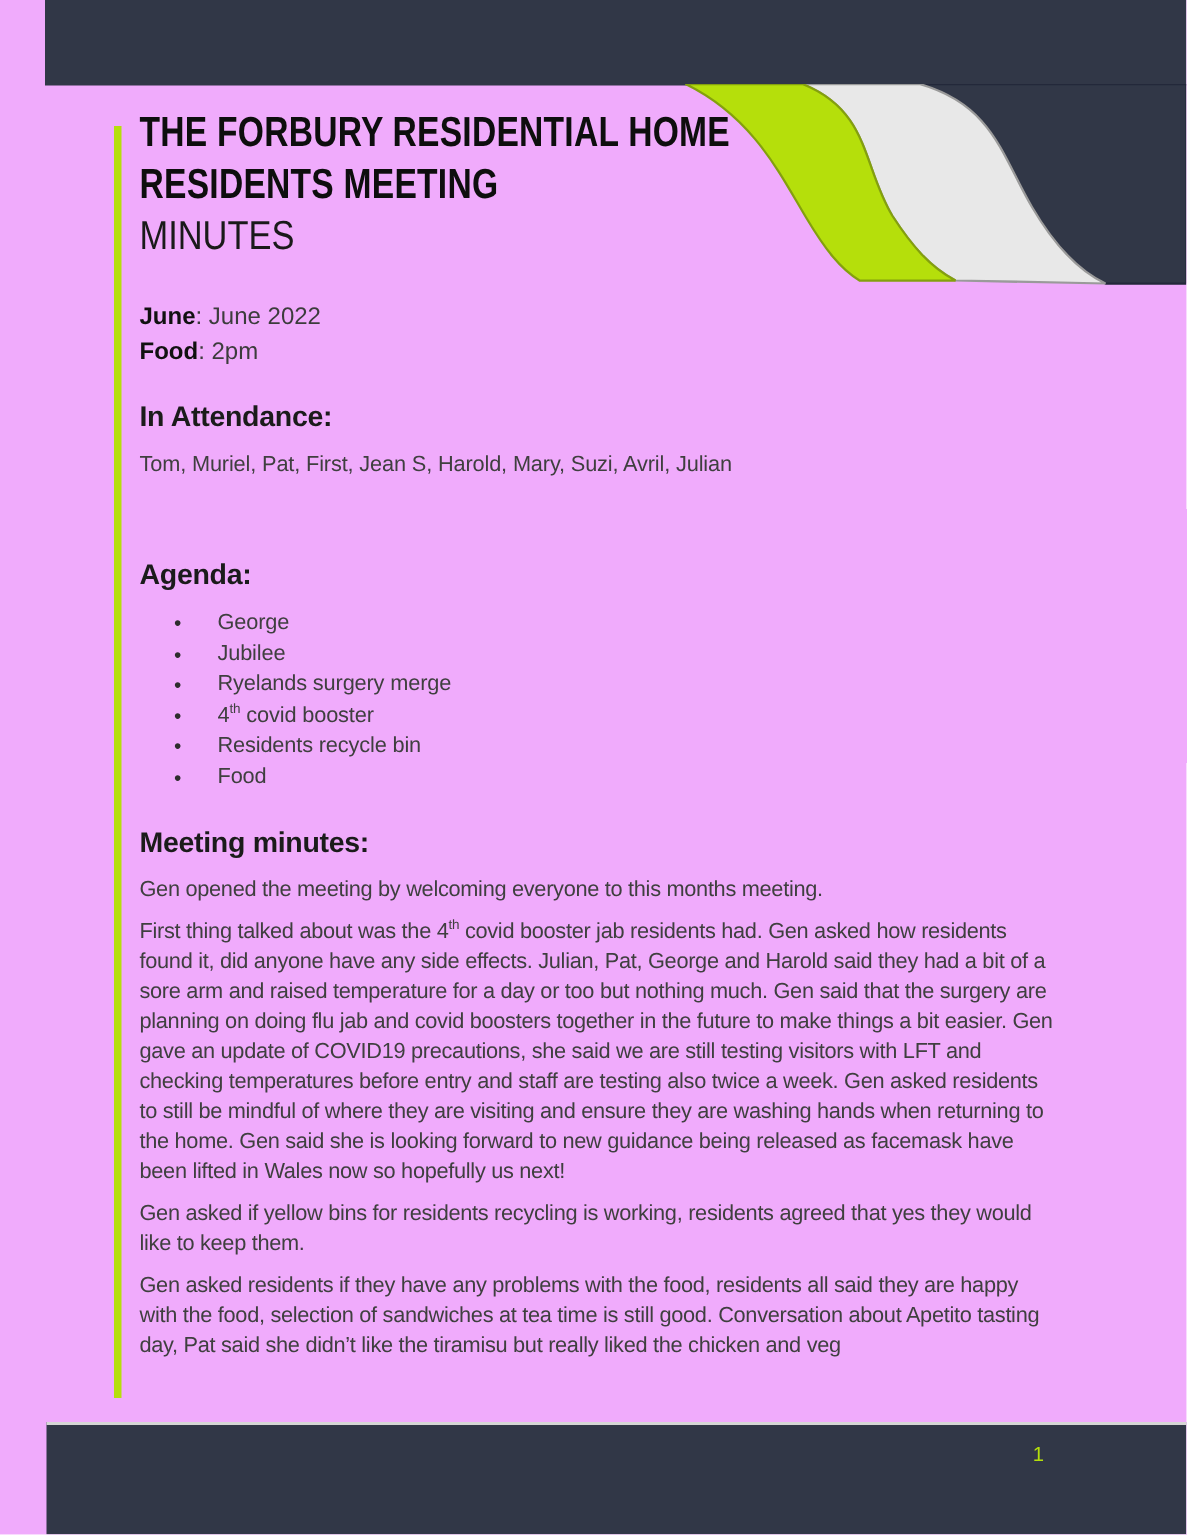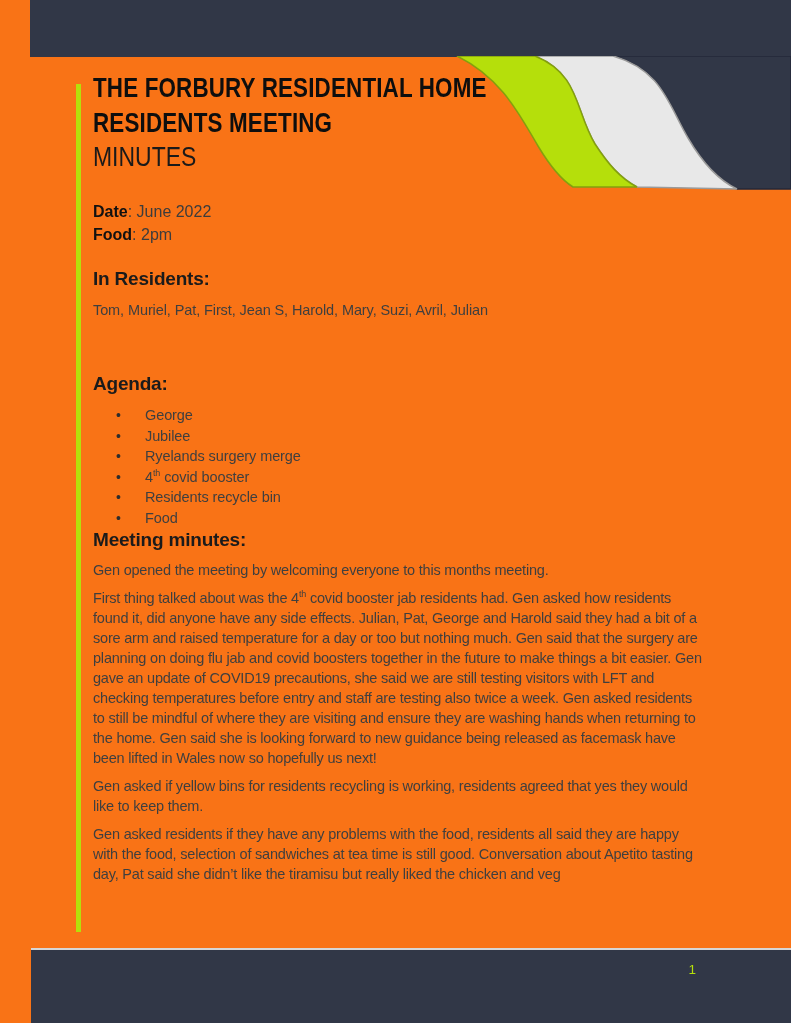--- a/index.html
+++ b/index.html
@@ -1,18 +1,18 @@
 <!DOCTYPE html>
 <html><head>
 <meta charset="utf-8">
 <style>
   * { margin:0; padding:0; box-sizing:border-box; }
   html,body { background:#ffffff; }
   .page {
-    position:relative; width:791px; height:1023px; background:#f97316;
+    position:relative; width:791px; height:1023px; background:#f0abfc;
     font-family:"Liberation Sans", sans-serif; overflow:hidden;
   }
   
   .top-bar {
     position:absolute; top:0; left:30px; right:0; height:57px;
     background:#313747;
   }
   
   .swoosh { position:absolute; top:56px; right:0; width:351px; height:140px; }
   
@@ -44,21 +44,21 @@
     white-space:nowrap; transform:scaleX(0.85); transform-origin:0 50%;
   }
   .meta { margin-top:25px; font-size:16px; line-height:23px; color:#3c3c3c; }
   .meta b { color:#111111; font-weight:700; }
   h2 {
     font-size:19px; font-weight:700; color:#1b1b1b;
     letter-spacing:-0.2px; line-height:24px;
   }
   .h-attendance { margin-top:21px; }
   .h-agenda { margin-top:52px; }
-  .h-minutes { }
+  .h-minutes { margin-top:23px; }
   .names { margin-top:9px; font-size:14.5px; line-height:20px; letter-spacing:-0.1px; }
   ul.agenda-list { margin-top:9px; list-style:none; }
   ul.agenda-list li {
     position:relative; padding-left:52px; font-size:14.5px;
     line-height:20.5px; letter-spacing:-0.1px;
   }
   ul.agenda-list .bullet {
     position:absolute; left:23px; top:0; font-size:14px; color:#2d2d2d;
   }
   p.body-para { margin-top:8px; font-size:14.5px; line-height:20px; letter-spacing:-0.2px; }
@@ -82,25 +82,25 @@
 
   <div class="accent-bar"></div>
 
   <div class="content">
 
     <div class="title-line">THE FORBURY RESIDENTIAL HOME</div>
     <div class="title-line">RESIDENTS MEETING</div>
     <div class="subtitle-line">MINUTES</div>
 
     <div class="meta">
-      <div><b>Date</b><span>: June 2022</span></div>
+      <div><b>June</b><span>: June 2022</span></div>
       <div><b>Food</b><span>: 2pm</span></div>
     </div>
 
-    <h2 class="h-attendance">In Residents:</h2>
+    <h2 class="h-attendance">In Attendance:</h2>
     <p class="names">Tom, Muriel, Pat, First, Jean S, Harold, Mary, Suzi, Avril, Julian</p>
 
     <h2 class="h-agenda">Agenda:</h2>
     <ul class="agenda-list">
       <li><span class="bullet">•</span><span>George</span><sup class="sup"></sup><span></span></li>
       <li><span class="bullet">•</span><span>Jubilee</span><sup class="sup"></sup><span></span></li>
       <li><span class="bullet">•</span><span>Ryelands surgery merge</span><sup class="sup"></sup><span></span></li>
       <li><span class="bullet">•</span><span>4</span><sup class="sup">th</sup><span> covid booster</span></li>
       <li><span class="bullet">•</span><span>Residents recycle bin</span><sup class="sup"></sup><span></span></li>
       <li><span class="bullet">•</span><span>Food</span><sup class="sup"></sup><span></span></li>

